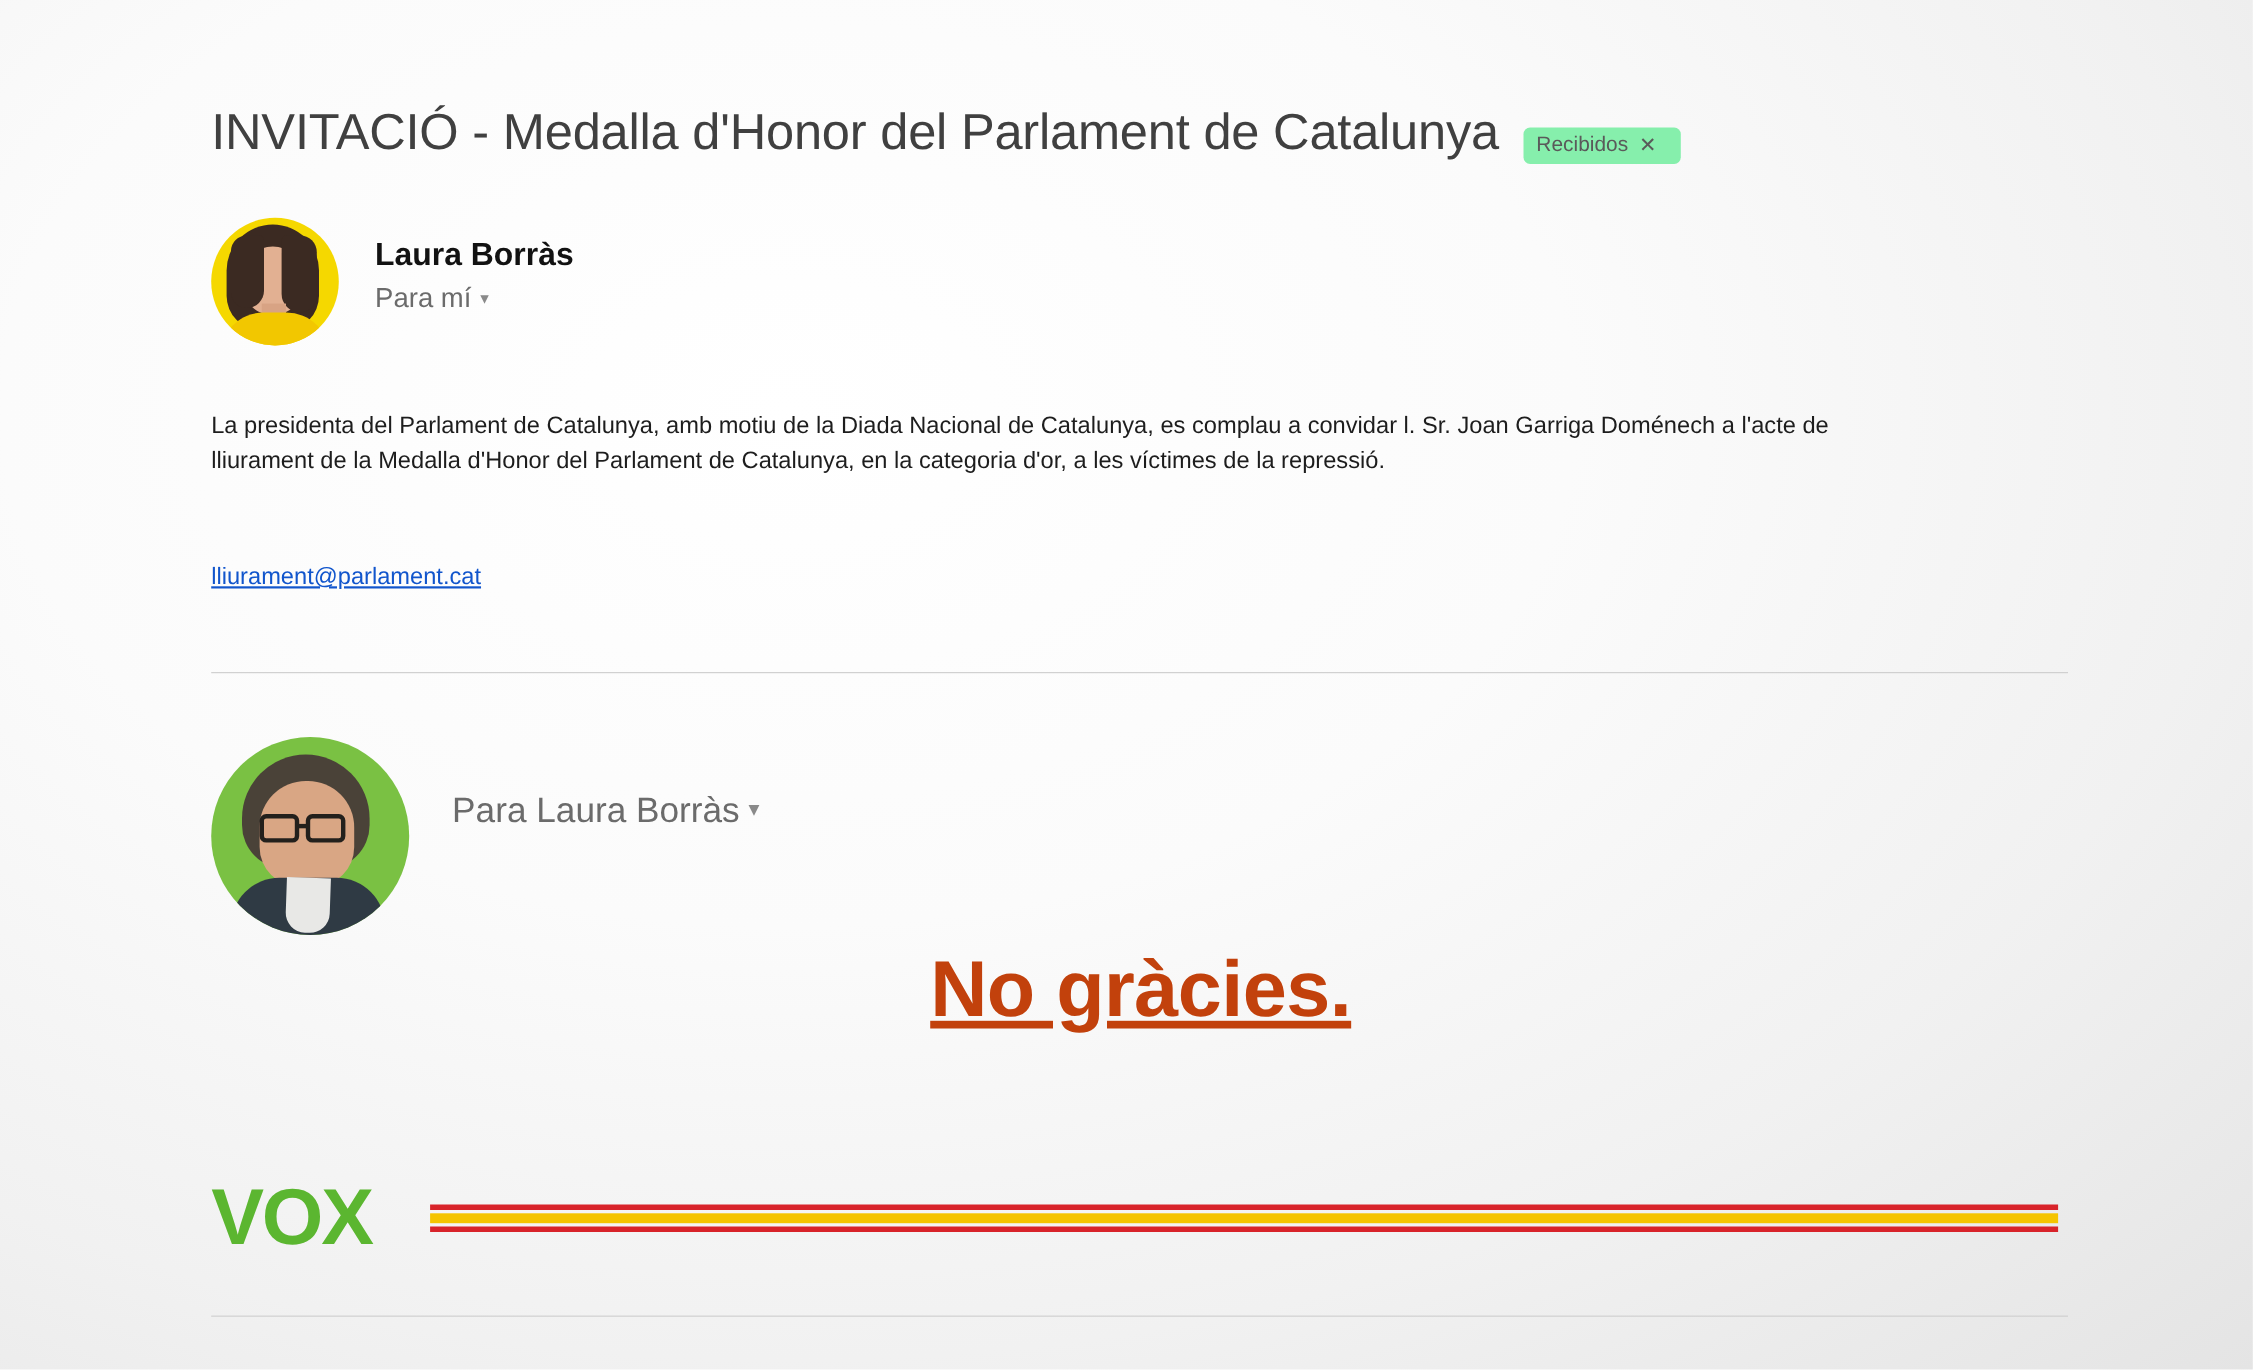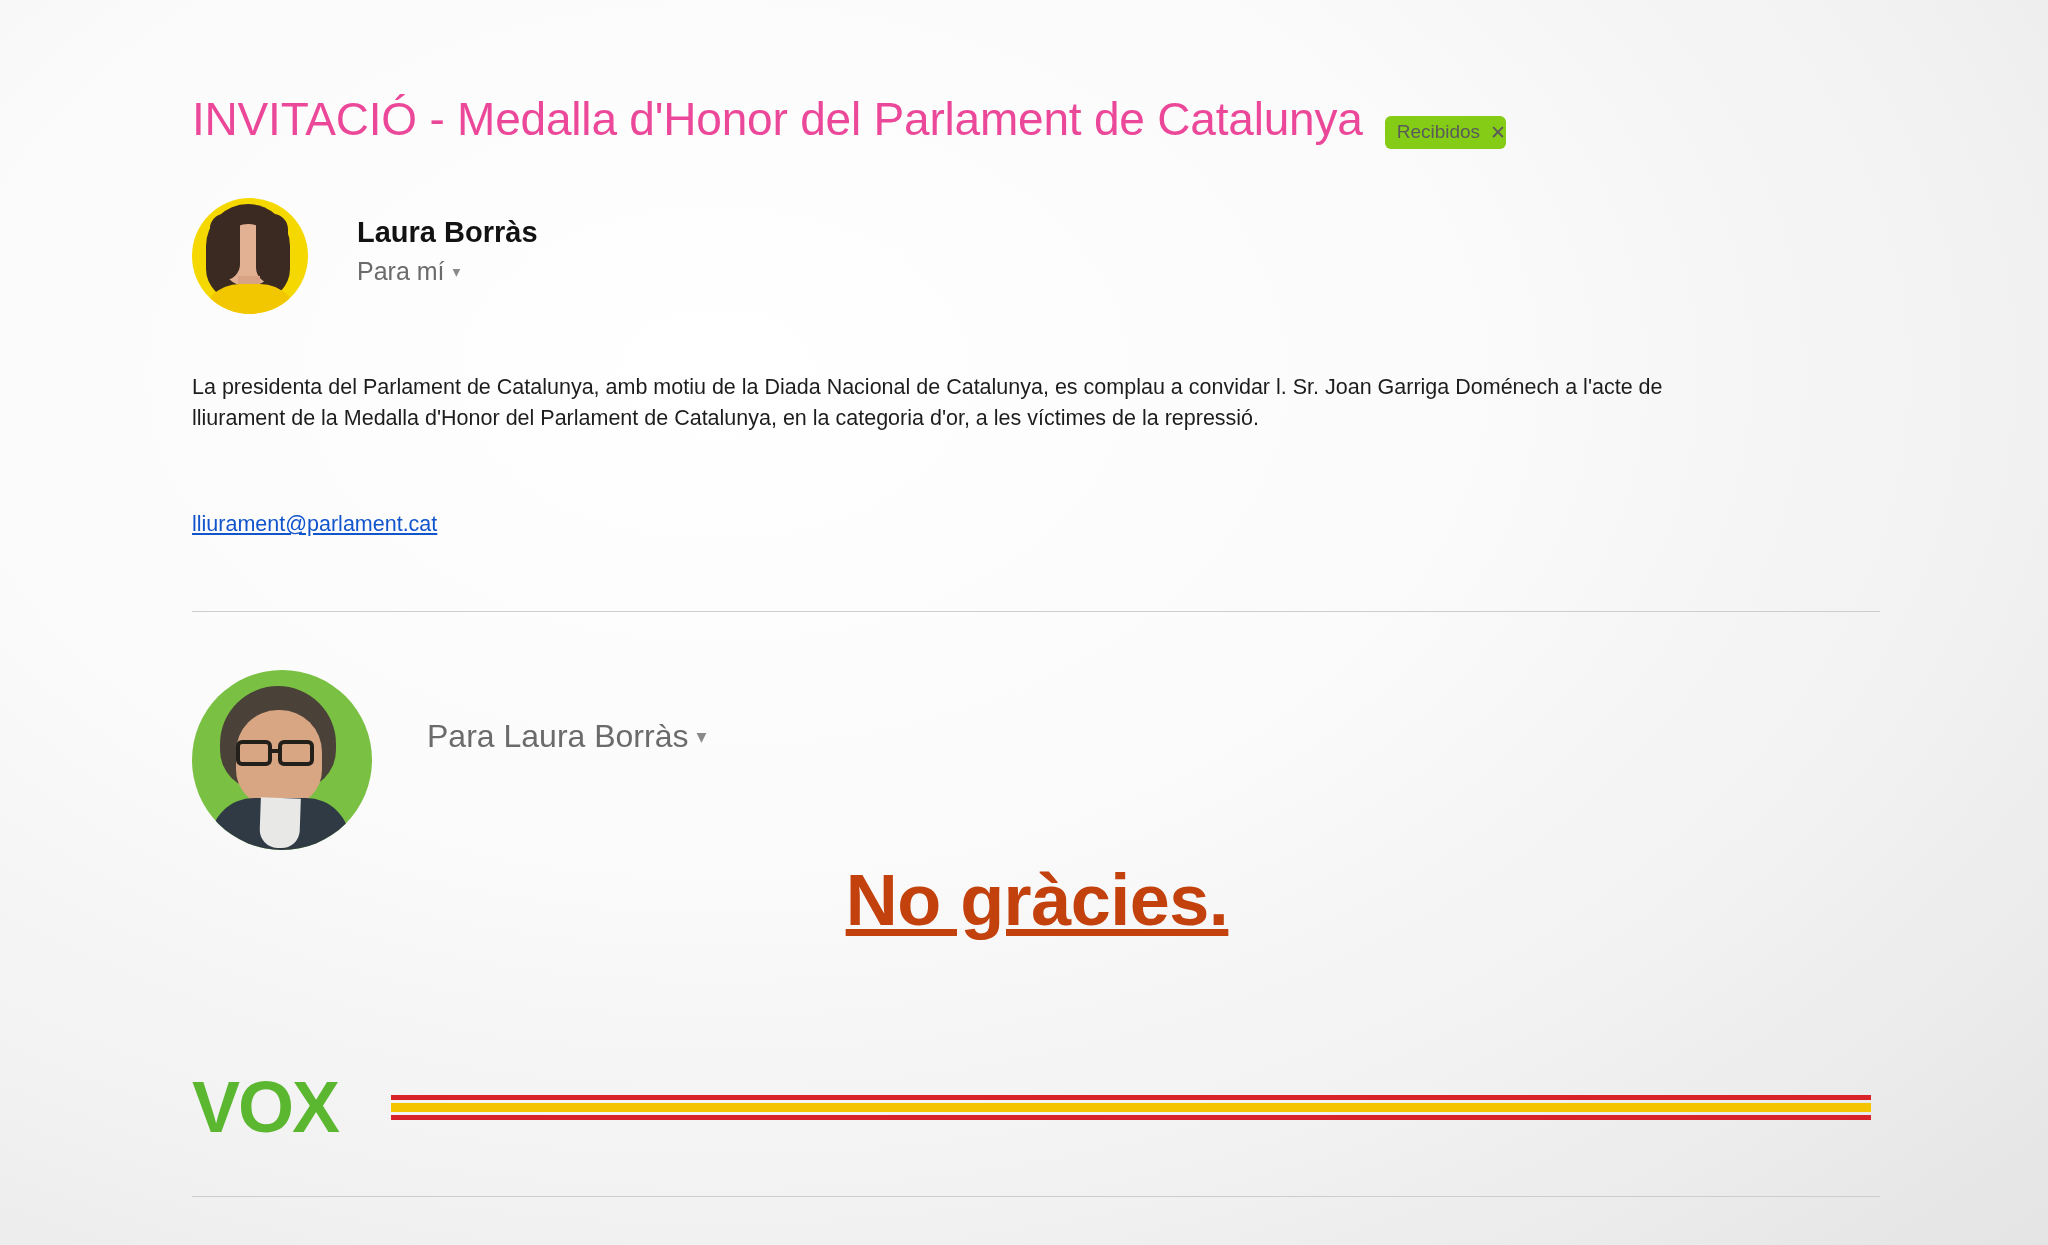--- a/index.html
+++ b/index.html
@@ -26,51 +26,51 @@
     position: absolute;
     left: 192px;
     top: 88px;
     display: flex;
     align-items: center;
     gap: 22px;
   }
   .subject-text {
     font-size: 46px;
     font-weight: 400;
-    color: #ec4899;
+    color: #404040;
     letter-spacing: -0.2px;
     white-space: nowrap;
   }
   .label-chip {
     display: inline-flex;
     align-items: center;
     gap: 10px;
-    background: #84cc16;
+    background: #86efac;
     border-radius: 6px;
-    padding: 5px 0 6px 12px;
+    padding: 5px 22px 6px 12px;
     font-size: 19px;
     color: #5a5a5a;
     margin-top: 28px;
   }
   .label-chip .chip-x {
     font-size: 19px;
     color: #5a5a5a;
     line-height: 1;
     cursor: pointer;
   }
 
   
   .msg {
     position: absolute;
     left: 192px;
   }
   .msg-head {
     display: flex;
     align-items: flex-start;
-    gap: 16px;
+    gap: 0;
   }
 
   .avatar {
     border-radius: 50%;
     overflow: hidden;
     flex: none;
     position: relative;
   }
   .avatar-1 {
     width: 116px;

